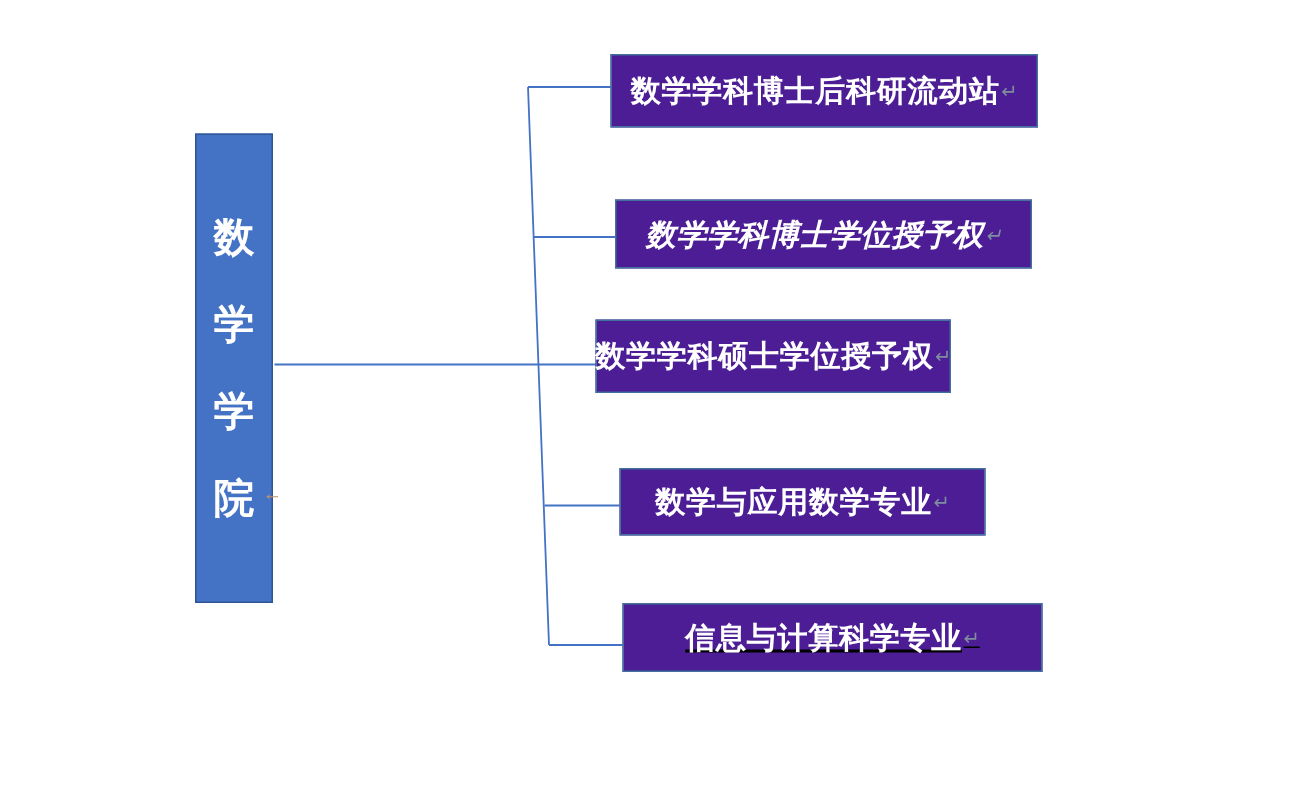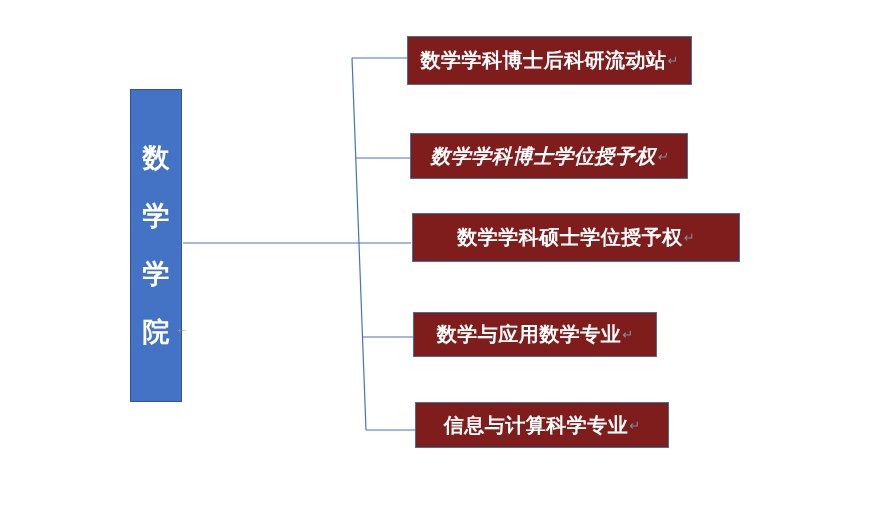--- a/index.html
+++ b/index.html
@@ -48,21 +48,21 @@
     position: absolute;
     right: -7px;
     top: 232px;
     font-size: 13px;
     color: #C0936B;
     line-height: 1;
   }
 
   .child-box {
     position: absolute;
-    background: #7f1d1d;
+    background: #4c1d95;
     border: 1.5px solid #41719C;
     display: flex;
     align-items: center;
     justify-content: center;
   }
   .child-box .label {
     color: #ffffff;
     font-size: 20px;
     font-weight: bold;
     letter-spacing: 0.5px;
@@ -70,23 +70,23 @@
   }
   .child-box .mark {
     font-size: 13px;
     color: #7F8FA0;
     font-weight: normal;
     margin-left: 1px;
   }
 
   .c1 { left: 407px; top: 36px;  width: 285px; height: 49px; }
   .c2 { left: 410px; top: 133px; width: 278px; height: 46px; font-style: italic; }
-  .c3 { left: 412px; top: 213px; width: 328px; height: 49px; align-items: center; }
+  .c3 { left: 397px; top: 213px; width: 237px; height: 49px; align-items: center; }
   .c4 { left: 413px; top: 312px; width: 244px; height: 45px; }
-  .c5 { left: 415px; top: 402px; width: 254px; height: 46px; }
+  .c5 { left: 415px; top: 402px; width: 280px; height: 46px; text-decoration: underline; }
 </style>
 </head>
 <body>
 
 <div class="canvas">
 
   <svg class="connectors" viewBox="0 0 874 523">
     <line x1="183" y1="243" x2="411" y2="243"></line>
     <line x1="352" y1="58" x2="366" y2="430"></line>
     <line x1="352" y1="58" x2="407" y2="58"></line>

